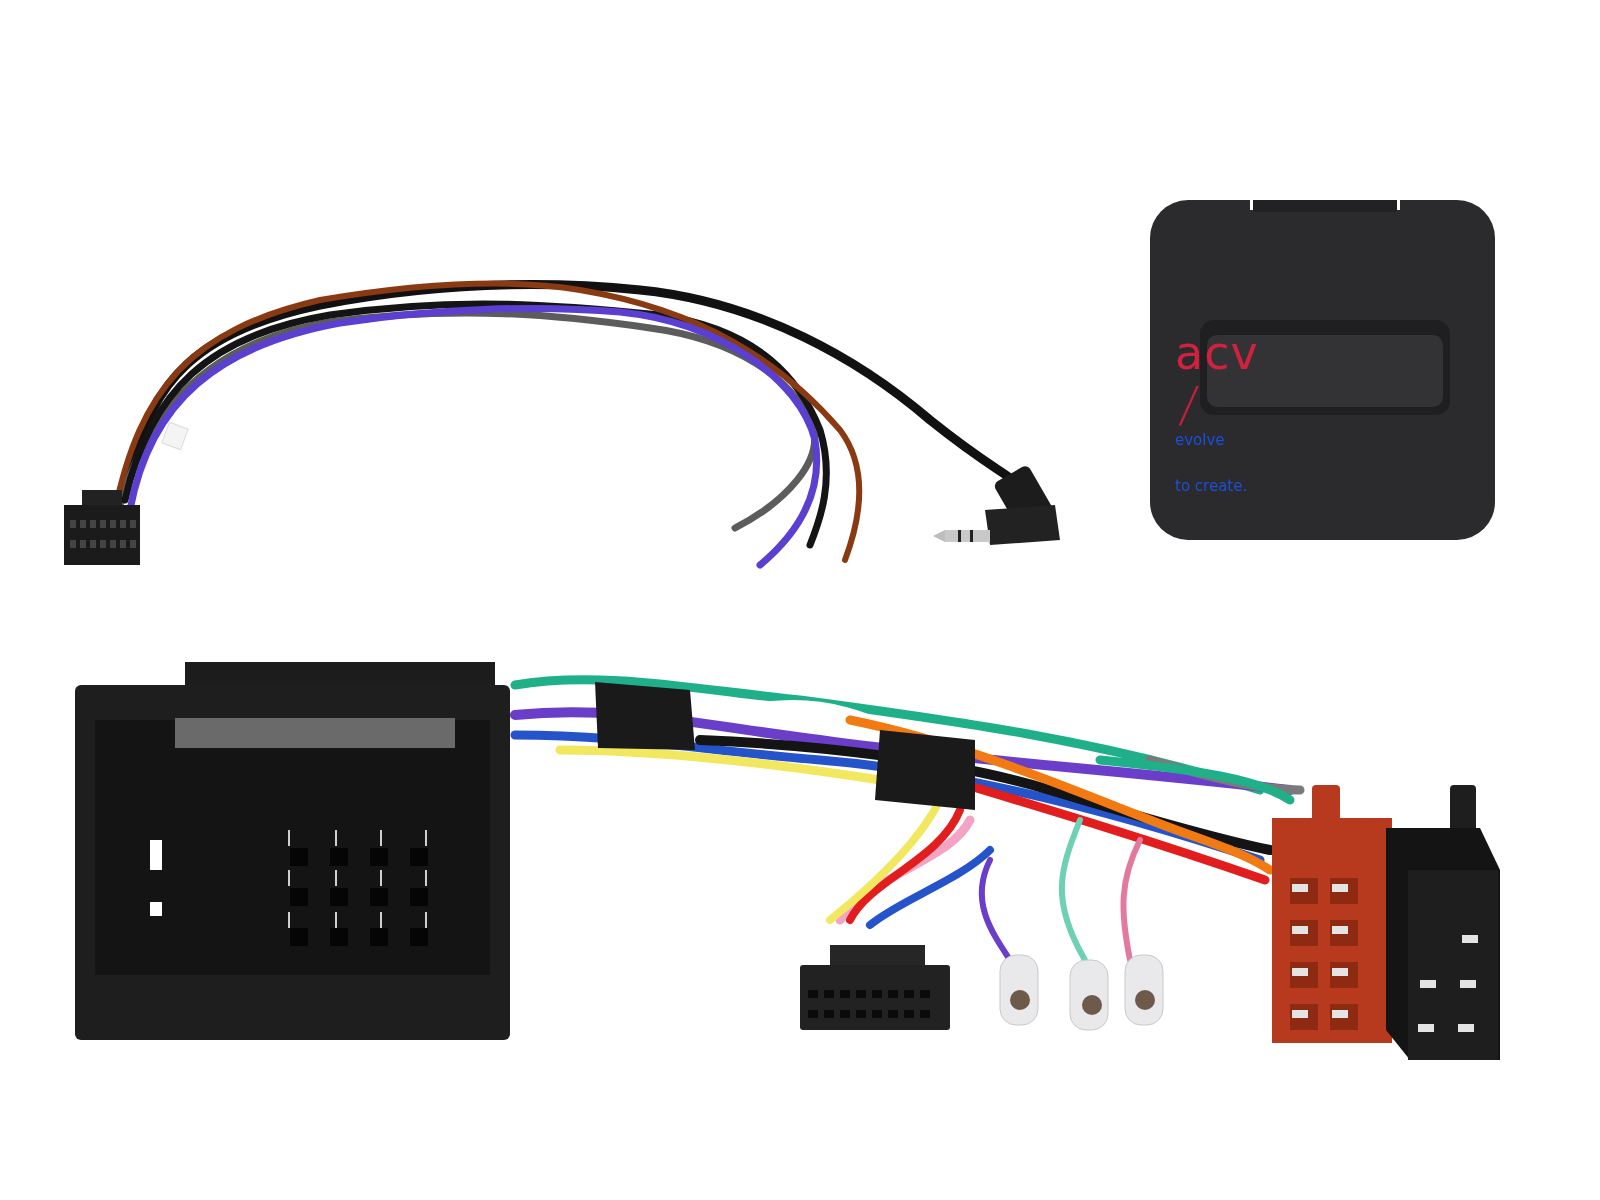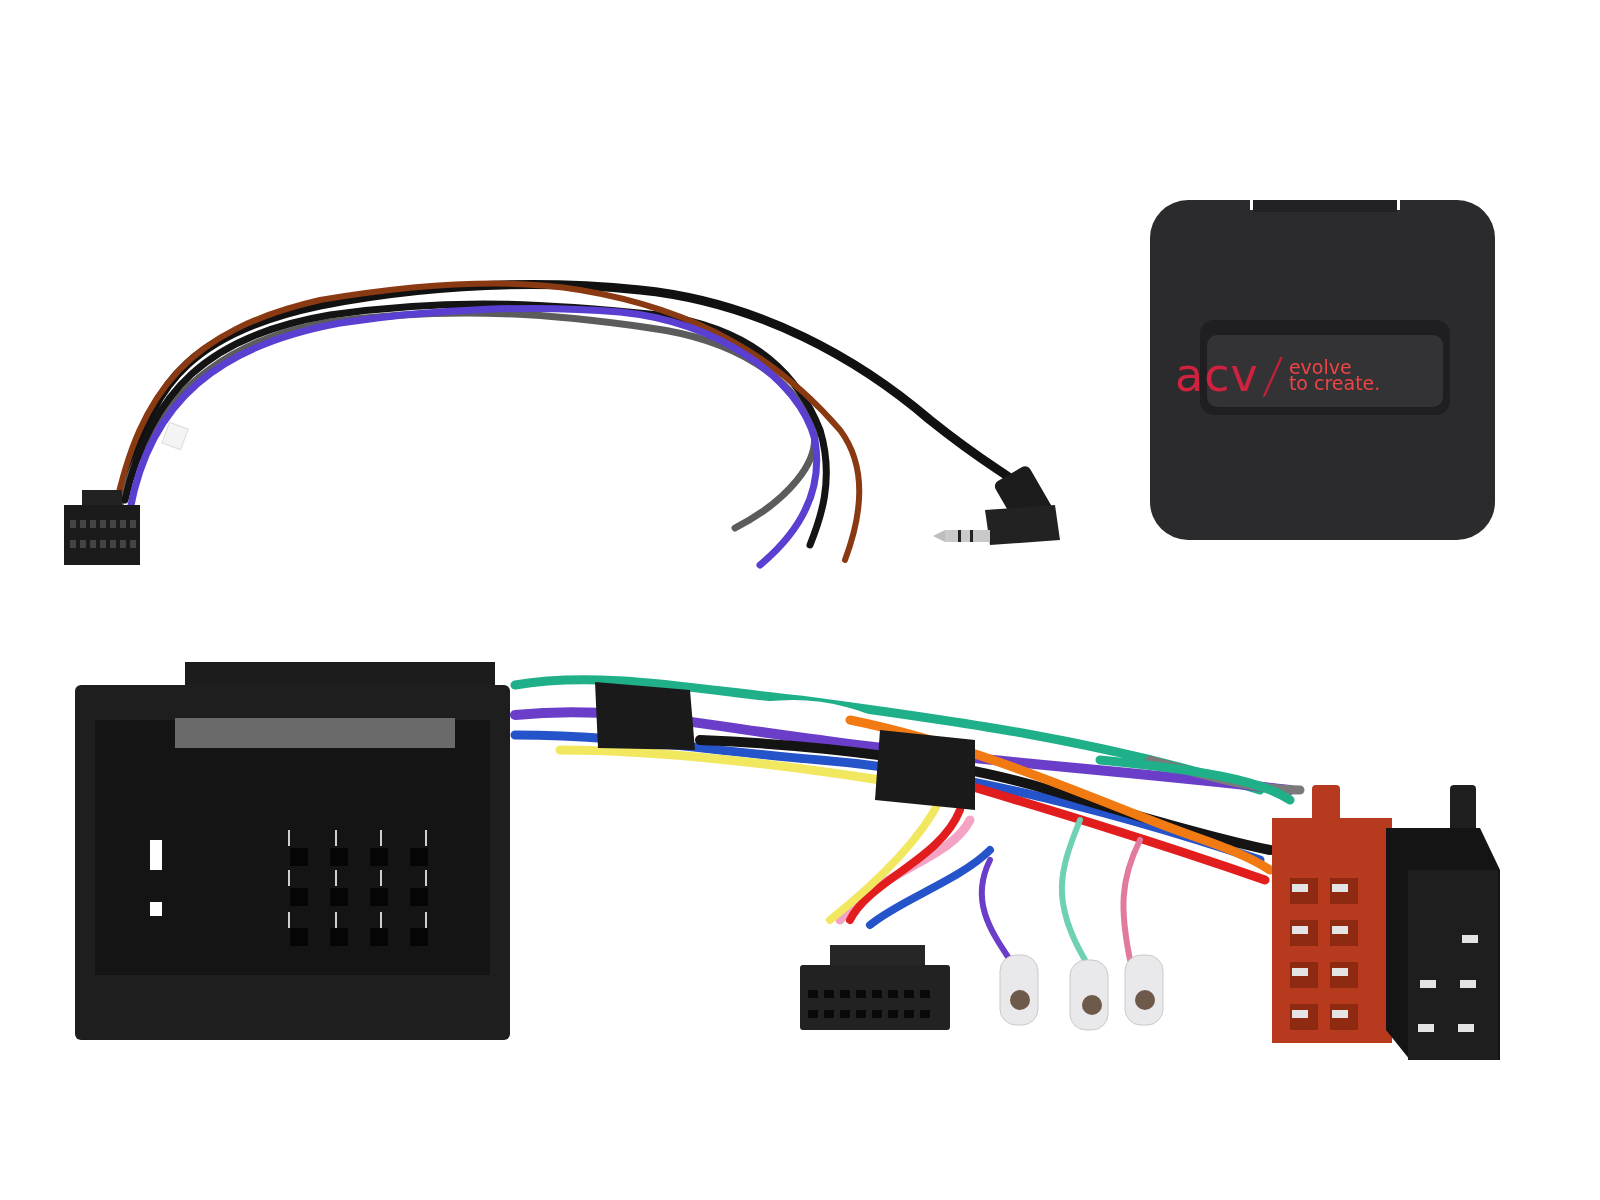--- a/index.html
+++ b/index.html
@@ -1,21 +1,21 @@
 <!DOCTYPE html>
 <html><head>
 <meta charset="utf-8">
 <style>
   html,body{margin:0;padding:0;background:#ffffff;}
   body{width:1600px;height:1200px;position:relative;overflow:hidden;font-family:"Liberation Sans",sans-serif;}
   svg{position:absolute;left:0;top:0;}
-  .brand{position:absolute;left:1175px;top:330px;width:260px;height:90px;display:flex;align-items:center;}
+  .brand{position:absolute;left:1175px;top:330px;width:260px;height:90px;display:flex;align-items:flex-start;flex-direction:column;}
   .brand-main{color:#d0223f;font-family:"DejaVu Sans",sans-serif;font-size:46px;letter-spacing:1px;line-height:1;}
   .brand-slash{color:#c2203b;font-size:48px;margin:0 8px 0 6px;font-family:"DejaVu Sans",sans-serif;font-weight:200;transform:skewX(-8deg);}
-  .brand-tag{color:#ef4444;font-family:"DejaVu Sans",sans-serif;font-size:19px;line-height:16px;display:flex;flex-direction:column;}
+  .brand-tag{color:#1d4ed8;font-family:"DejaVu Sans",sans-serif;font-size:15px;line-height:16px;display:flex;flex-direction:column;gap:30px;}
 </style>
 </head>
 <body>
 
 <svg width="1600" height="1200" viewBox="0 0 1600 1200">
 
   <g fill="none" stroke-linecap="round">
 
     <path d="M130 475 C150 380 200 330 320 305 C450 280 560 282 640 290 C760 302 860 360 930 420 C980 460 1000 470 1010 478" stroke="#111" stroke-width="9"></path>
 

